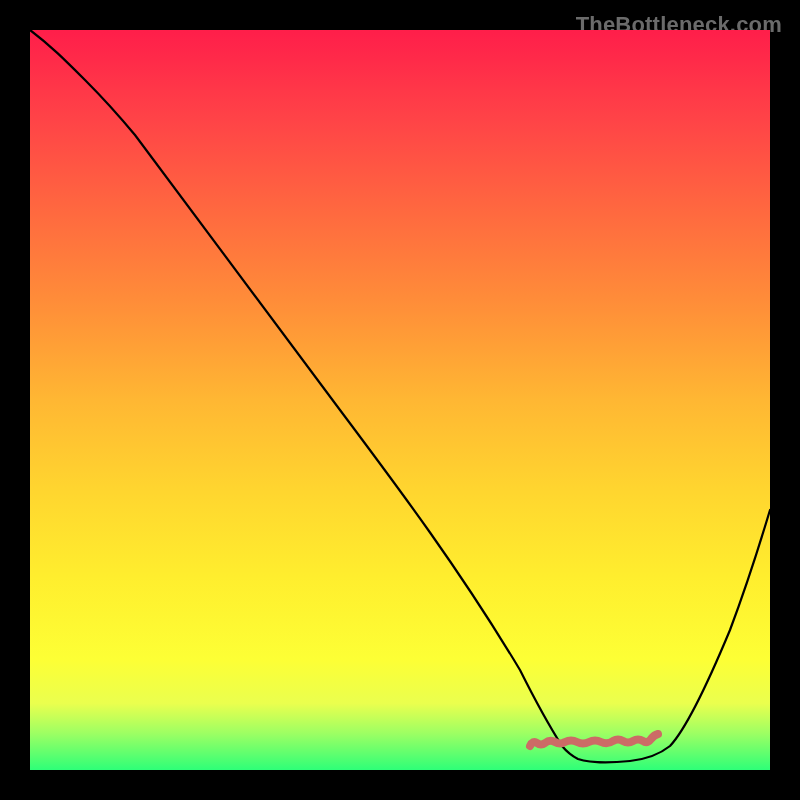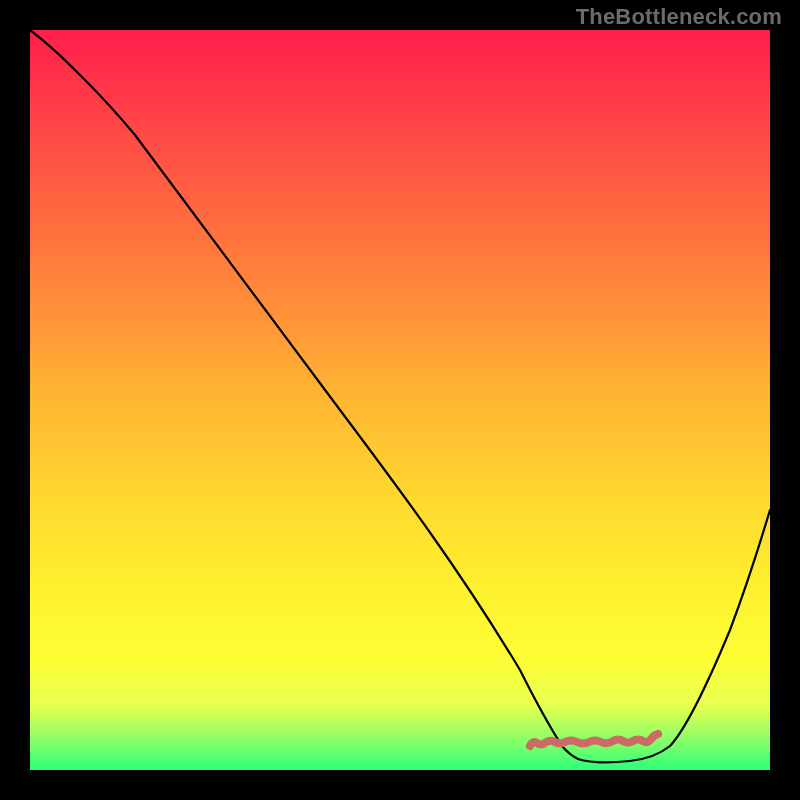--- a/index.html
+++ b/index.html
@@ -40,21 +40,21 @@
       #ffd52f 62%,
       #ffee2e 74%,
       #fdff35 85%,
       #eaff4e 91%,
       #9eff63 95%,
       #2eff78 100%
     );
   }
   .watermark {
     position: absolute;
-    top: 4px;
+    top: 12px;
     right: 18px;
     font-family: Arial, Helvetica, sans-serif;
     font-size: 22px;
     font-weight: 600;
     color: #6b6b6b;
     letter-spacing: 0.2px;
   }
   svg.curve {
     position: absolute;
     left: 0;

